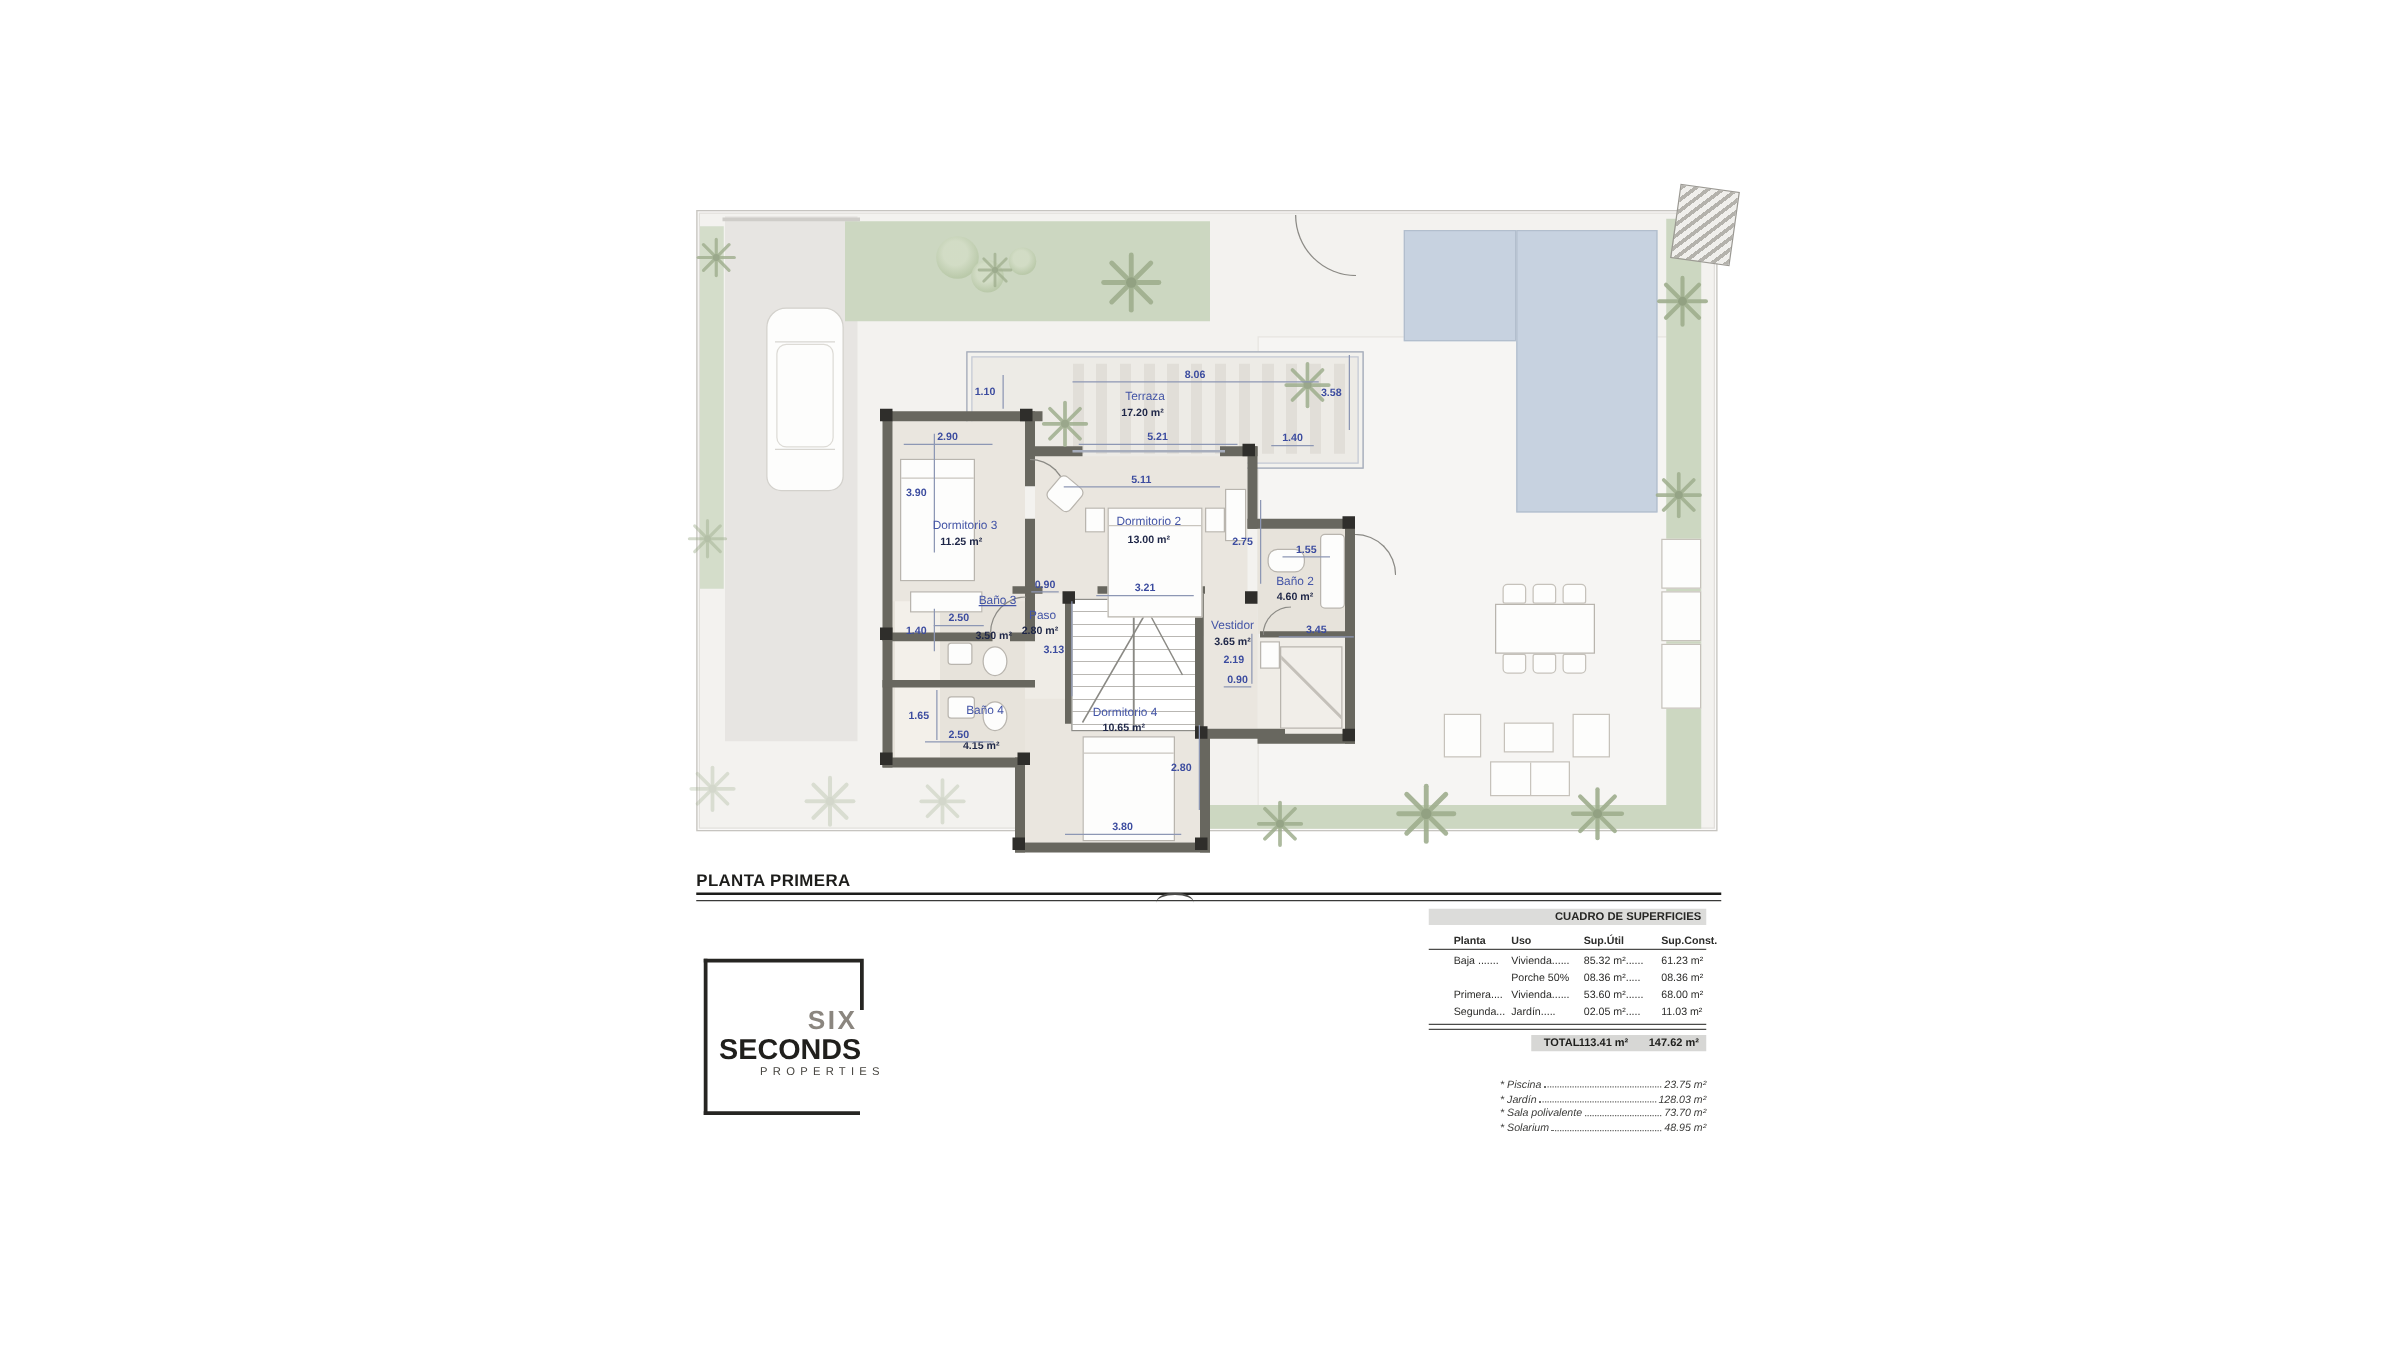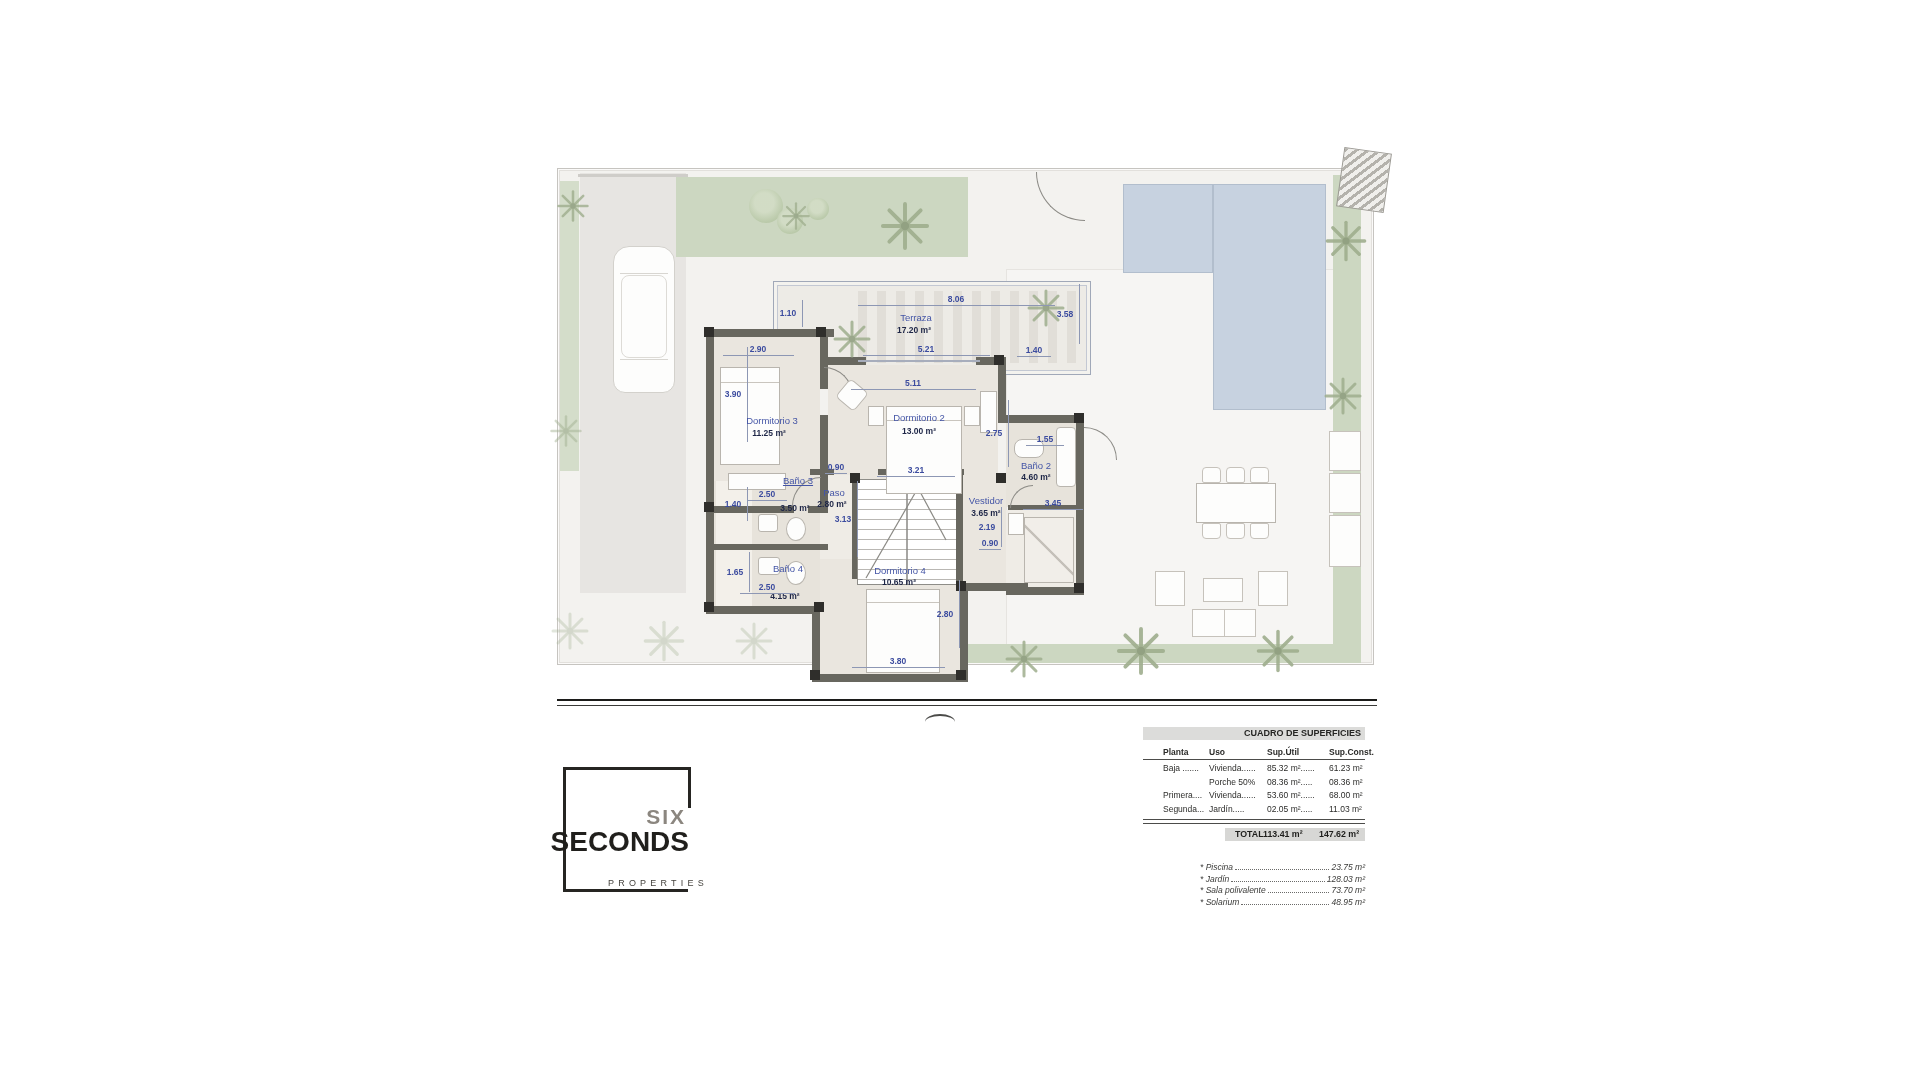--- a/index.html
+++ b/index.html
@@ -67,22 +67,22 @@
                  display:grid;grid-template-columns:38px 56px 46px;font-weight:700;font-size:8.8px;color:#1e1e1c;}
   .extras{margin-top:21px;margin-left:57px;width:165px;font-style:italic;color:#3a3a38;}
   .extras .xrow{display:flex;align-items:baseline;height:11.5px;line-height:11.5px;}
   .extras .dots{flex:1;border-bottom:1px dotted #6a6a68;margin:0 2px 2px 2px;}
 
   
   .logo{position:absolute;left:563px;top:767px;width:122px;height:119px;
         border:3px solid #262522;border-right:none;}
   .logo .rseg{position:absolute;right:-3px;top:-3px;width:3px;height:41px;background:#262522;}
   .logo .l-six{position:absolute;right:2px;top:36px;font-size:21px;font-weight:700;color:#8b867f;letter-spacing:2px;line-height:1;}
-  .logo .l-seconds{position:absolute;right:-1px;top:58px;font-size:28px;font-weight:700;color:#201f1c;letter-spacing:0px;line-height:1;}
-  .logo .l-props{position:absolute;left:14px;top:109px;font-size:9px;color:#46443f;letter-spacing:4.2px;line-height:1;padding-left:28px;}
+  .logo .l-seconds{position:absolute;right:-1px;top:58px;font-size:23px;font-weight:700;color:#201f1c;letter-spacing:0px;line-height:1;}
+  .logo .l-props{position:absolute;left:14px;top:83px;font-size:9px;color:#46443f;letter-spacing:4.2px;line-height:1;padding-left:28px;}
 </style>
 </head>
 <body>
 
 <div class="page">
 
   <div class="site">
 
     <div class="abs strip" style="left:2px;top:12px;width:19px;height:290px;opacity:.8;"></div>
     <div class="abs driveway" style="left:22px;top:4px;width:106px;height:420px;"></div>
@@ -435,20 +435,21 @@
         <div class="dimline" style="left: 401px; top: 411px; width: 1px; height: 68px;"></div>
         <div class="plbl dim" style="left: 387px; top: 441px;">2.80</div>
         <div class="dimline" style="left: 293.5px; top: 498px; width: 93px; height: 1px;"></div>
         <div class="plbl dim" style="left: 340px; top: 488px;">3.80</div>
       </div>
   </div>
 
   <div class="abs hatch" style="left:1340px;top:150px;width:46px;height:58px;"></div>
 
   <div class="plan-title">
+    <div class="txt">PLANTA PRIMERA</div>
     <div class="rule"></div>
     <div class="title-arc"></div>
   </div>
 
   <div class="stable">
     <div class="band">CUADRO DE SUPERFICIES</div>
     <div class="hdr">
       <span>Planta</span>
       <span>Uso</span>
       <span>Sup.Útil</span>

